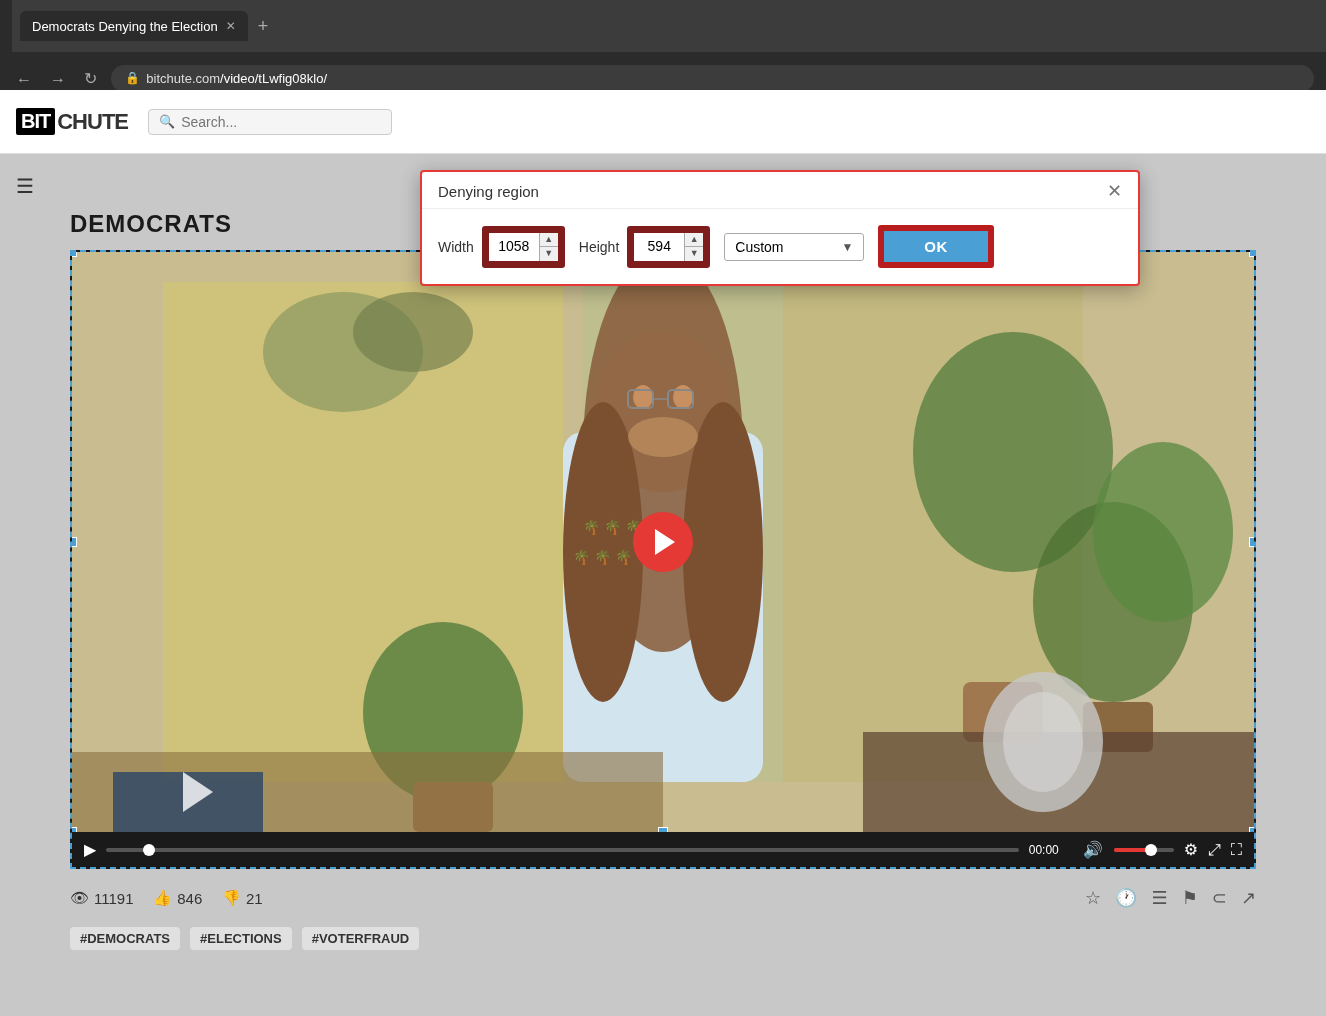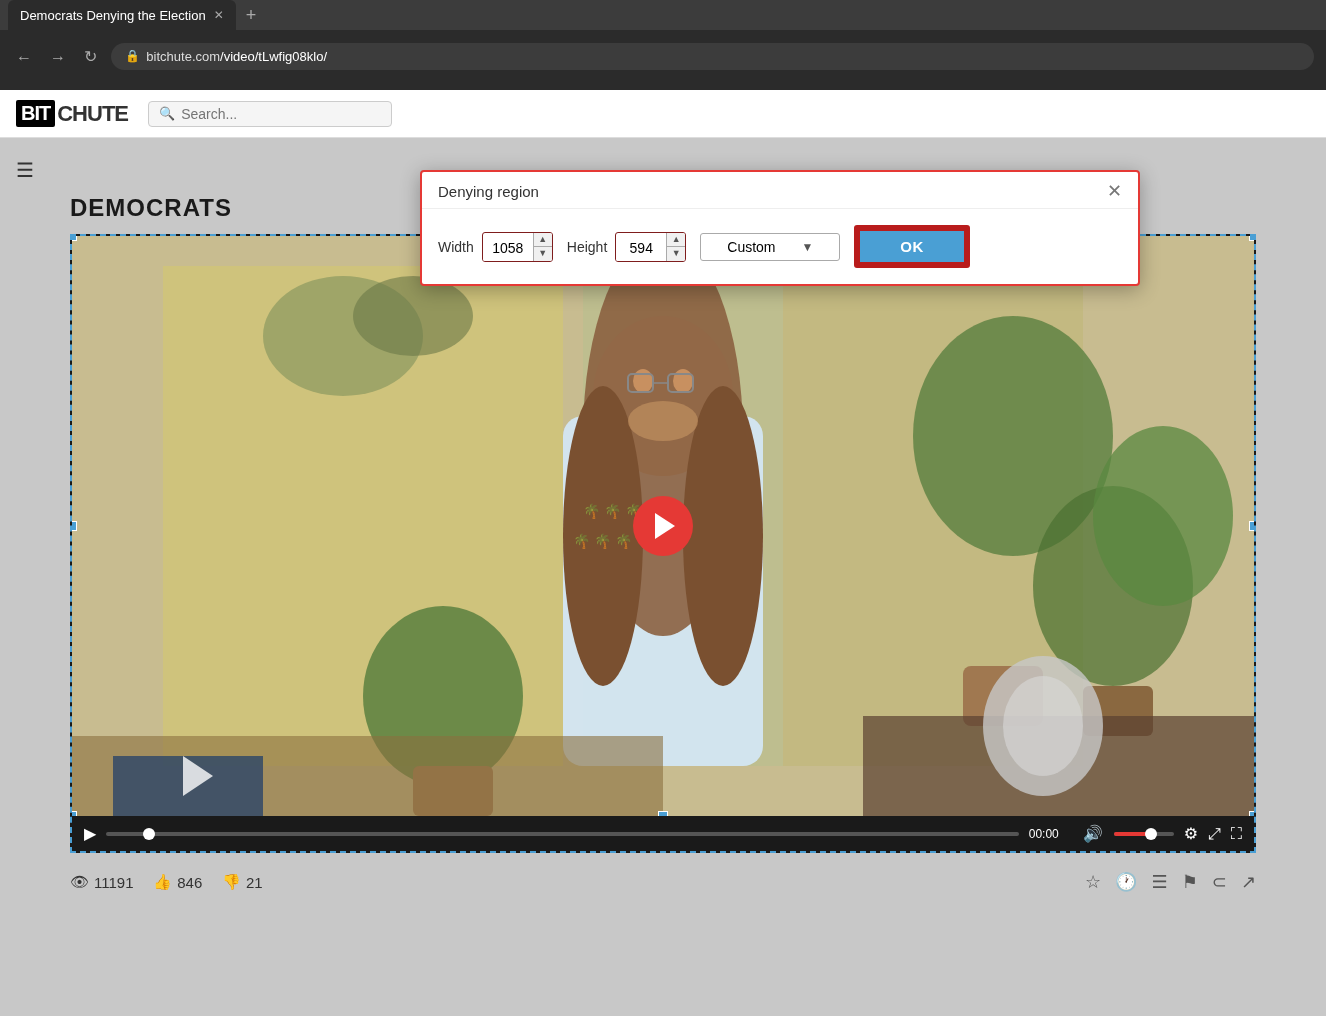--- a/index.html
+++ b/index.html
@@ -12,23 +12,24 @@
     }
 
     
     .browser-chrome {
       background: #2b2b2b;
       height: 90px;
     }
     .browser-tab-bar {
       display: flex;
       align-items: center;
-      height: 30px;
+      height: 52px;
       padding: 12px 8px;
       background: #3c3c3c;
+      margin-left: 12px;
     }
     .browser-tab {
       display: flex;
       align-items: center;
       background: #2b2b2b;
       border-radius: 6px 6px 0 0;
       padding: 0 12px;
       height: 30px;
       color: #fff;
       font-size: 13px;
@@ -91,21 +92,21 @@
       height: calc(1016px - 90px);
       overflow: hidden;
     }
 
     
     .site-header {
       background: #fff;
       display: flex;
       align-items: center;
       padding: 0 16px;
-      height: 48px;
+      height: 64px;
       gap: 20px;
       border-bottom: 1px solid #ddd;
     }
     .logo {
       display: flex;
       align-items: center;
       gap: 2px;
     }
     .logo-bit {
       background: #000;
@@ -350,22 +351,22 @@
       display: flex;
       align-items: center;
       gap: 8px;
     }
     .field-label {
       font-size: 14px;
       color: #333;
     }
     .spinner-input {
       display: flex;
-      align-items: flex-end;
-      border: 1px solid #7f1d1d;
+      align-items: flex-start;
+      border: 7px solid #7f1d1d;
       border-radius: 3px;
       overflow: hidden;
     }
     .spinner-value {
       width: 50px;
       text-align: center;
       border: none;
       outline: none;
       font-size: 14px;
       padding: 5px 4px;
@@ -390,21 +391,21 @@
       color: #555;
     }
     .spinner-btn:first-child { border-bottom: 1px solid #aaa; }
 
     .preset-select {
       display: flex;
       align-items: center;
       border: 1px solid #aaa;
       border-radius: 3px;
       background: #fff;
-      padding: 5px 26px;
+      padding: 5px 10px;
       font-size: 14px;
       min-width: 140px;
       justify-content: space-between;
       cursor: pointer;
     }
     .preset-arrow { color: #555; font-size: 12px; }
 
     .ok-button {
       background: #4a9fd4;
       color: #fff;
@@ -577,20 +578,25 @@
         <span>☆</span>
         <span>🕐</span>
         <span>☰</span>
         <span>⚑</span>
         <span>⊂</span>
         <span>↗</span>
       </div>
     </div>
 
 
+    <div class="tags">
+      <span class="tag">#DEMOCRATS</span>
+      <span class="tag">#ELECTIONS</span>
+      <span class="tag">#VOTERFRAUD</span>
+    </div>
   </div>
 
   <div class="dialog-overlay">
     <div class="dialog-box">
       <div class="dialog-header">
         <span class="dialog-title">Denying region</span>
         <button class="dialog-close">✕</button>
       </div>
       <div class="dialog-body">
 

